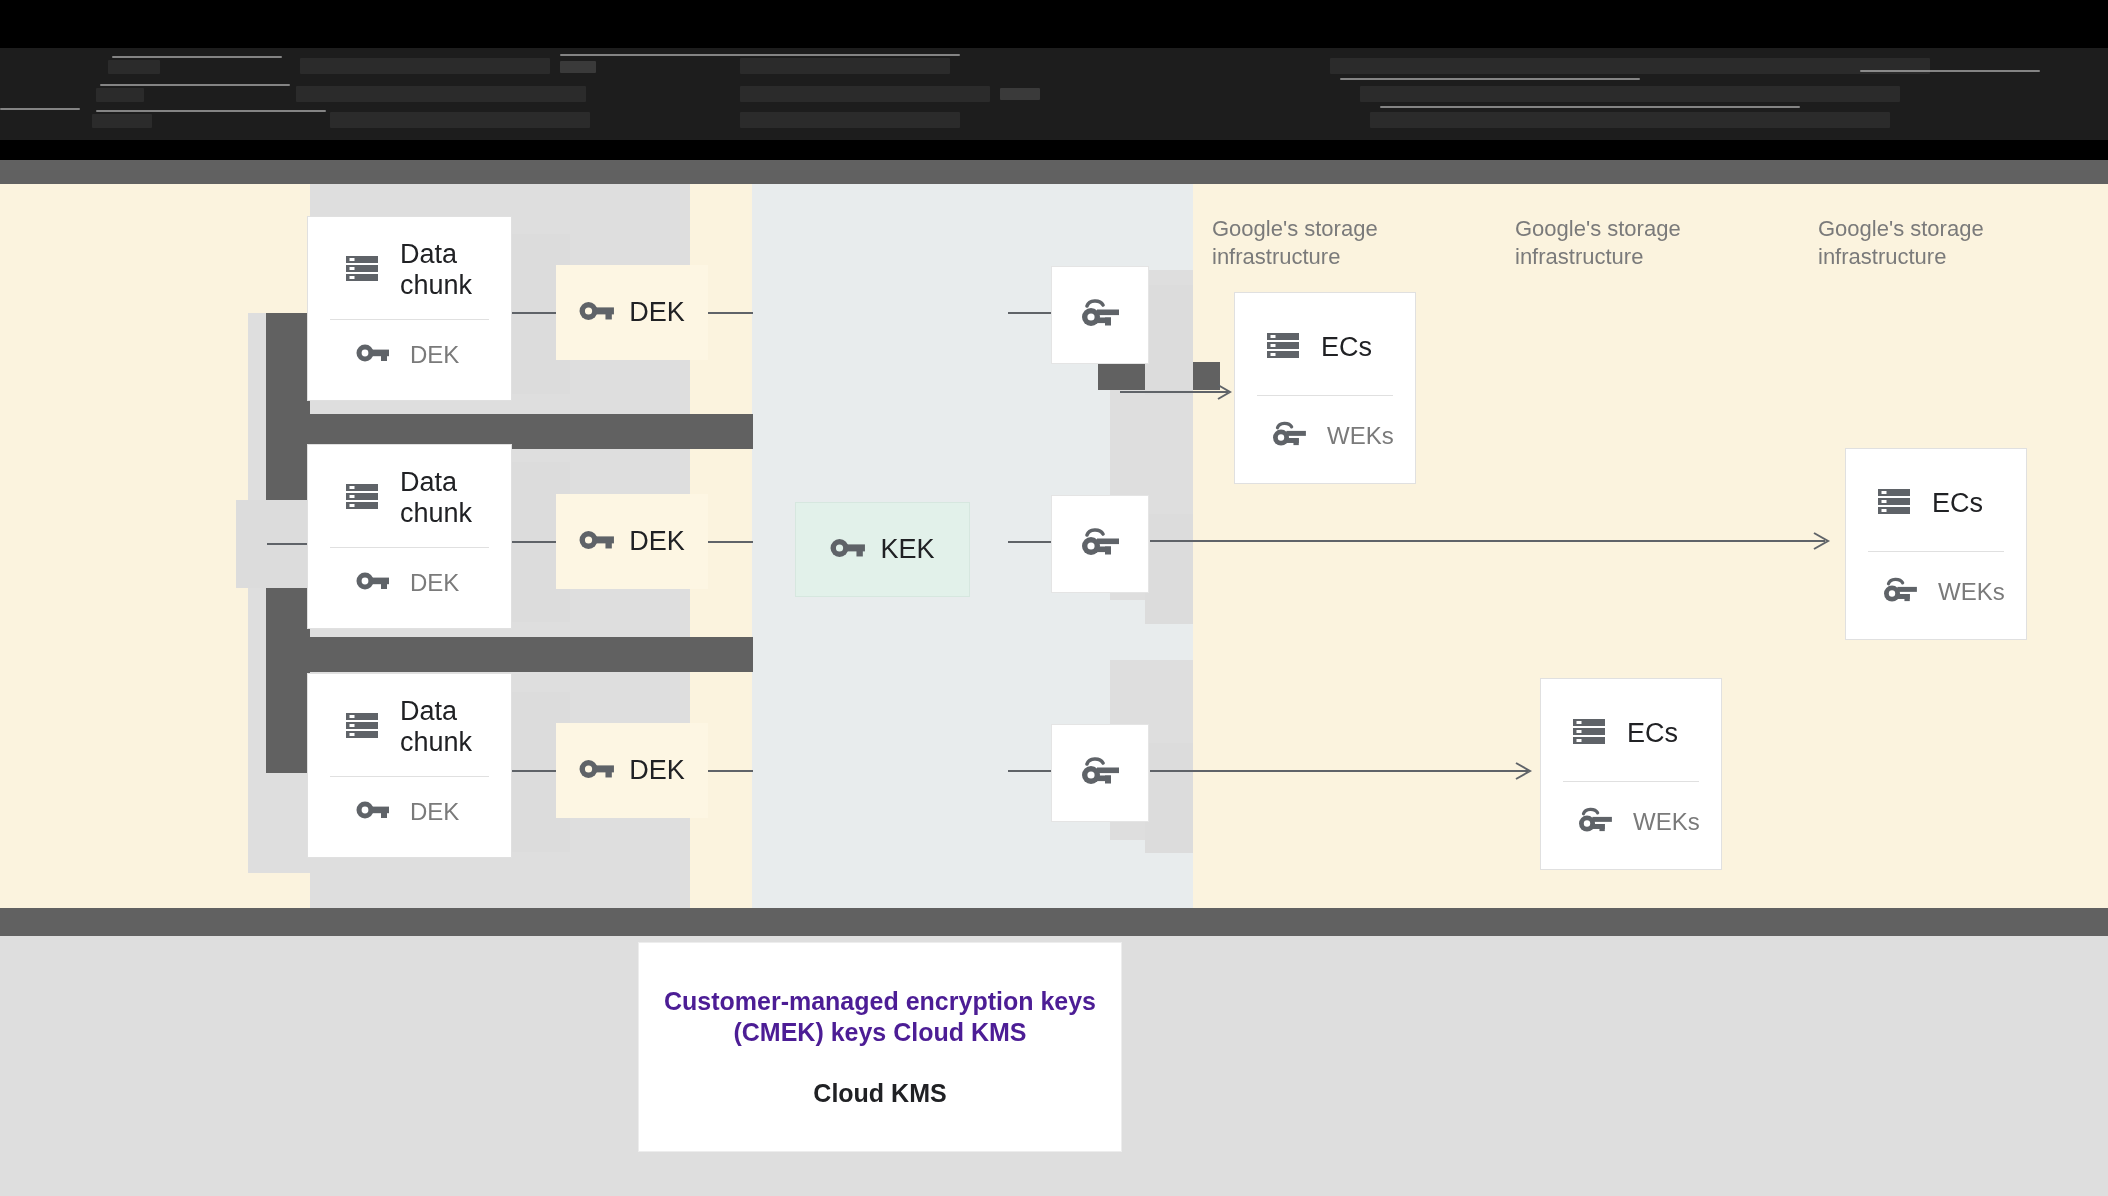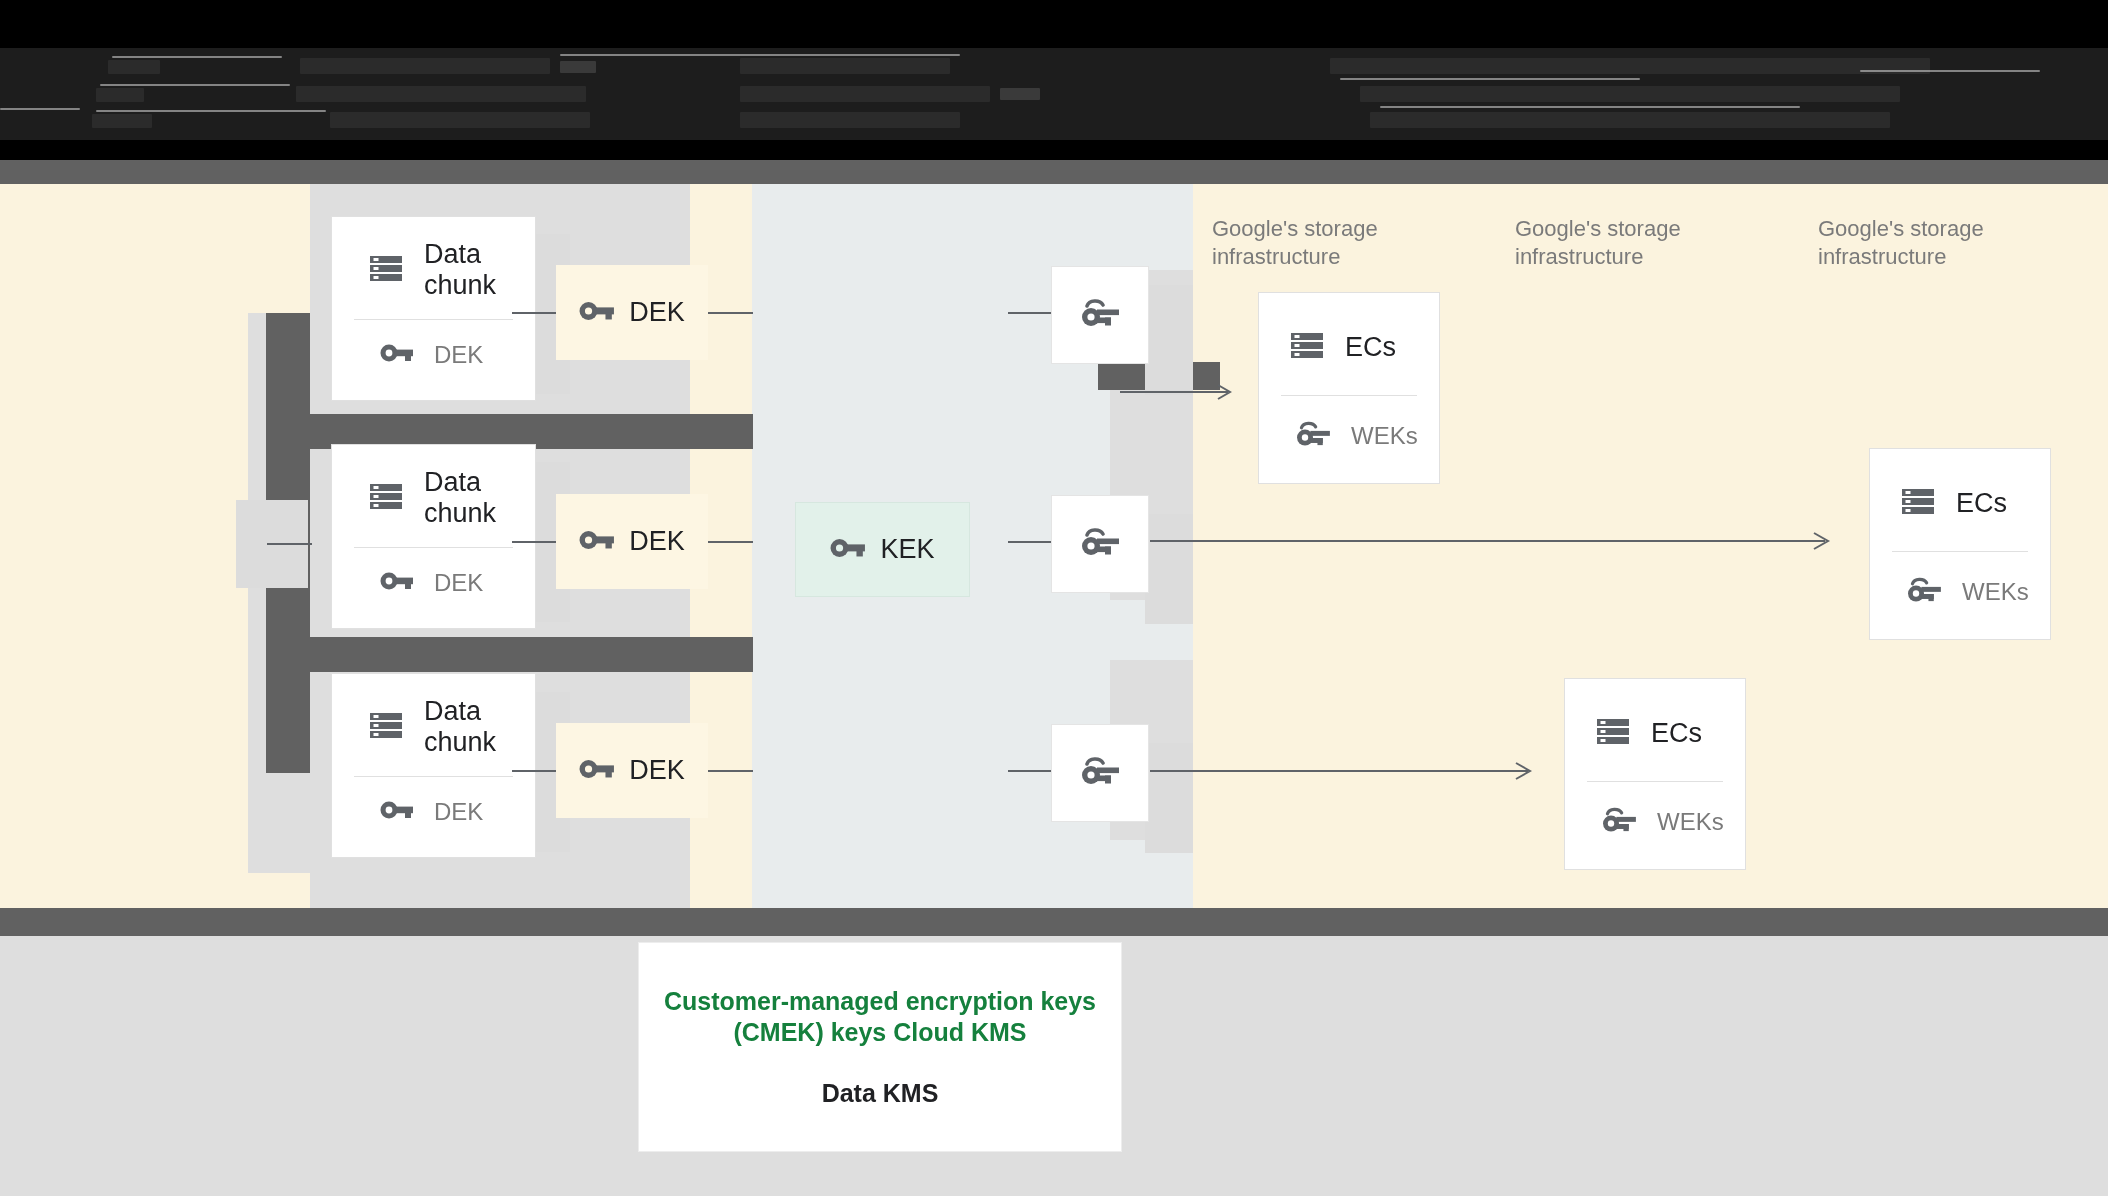--- a/index.html
+++ b/index.html
@@ -20,21 +20,21 @@
   .graycol-a{left:248px;top:184px;width:504px;height:724px;background:#DEDEDE;}
   .graycol-b{left:1110px;top:184px;width:83px;height:724px;background:#DEDEDE;}
   .bot-sep{left:0;top:908px;width:2108px;height:28px;background:#616161;}
   .bot-gray{left:0;top:936px;width:2108px;height:260px;background:#DEDEDE;}
 
   
   .cream-patch{background:#FBF3DE;position:absolute;}
   .bg-patch{position:absolute;}
 
   
-  .card{position:absolute;background:#fff;border:1px solid #E0E0E0;box-sizing:border-box;margin-left:24px;}
+  .card{position:absolute;background:#fff;border:1px solid #E0E0E0;box-sizing:border-box;}
   .card .row{display:flex;align-items:center;}
   .card .divider{height:1px;background:#E0E0E0;margin:0 22px;}
 
   .lbl-dark{color:#202124;font-size:27px;line-height:31px;}
   .lbl-gray{color:#7a7a7a;font-size:24px;}
   .lbl-infra{position:absolute;color:#7a7a7a;font-size:22px;line-height:28px;width:260px;}
 
   
   .shadow{position:absolute;background:#DCDCDC;}
 
@@ -50,21 +50,21 @@
   
   .mask{position:absolute;background:#616161;}
 
   
   .wire{position:absolute;background:#5f6368;height:2px;}
   svg.arrow{position:absolute;overflow:visible;}
 
   
   .caption{position:absolute;background:#fff;border:1px solid #EDEDED;box-sizing:border-box;
            display:flex;flex-direction:column;align-items:center;justify-content:center;text-align:center;}
-  .cap-b{font-weight:bold;color:#15803d;font-size:25px;line-height:31px;}
+  .cap-b{font-weight:bold;color:#4c1d95;font-size:25px;line-height:31px;}
   .cap-n{color:#202124;font-size:25px;line-height:31px;}
   .cap-gap{height:30px;}
 
   .ic{display:block;}
 </style>
 </head>
 <body>
 
 <div id="stage">
 
@@ -421,16 +421,16 @@
         </svg>
       </span>
       <span class="lbl-gray">WEKs</span>
     </div>
   </div>
 
   <div class="caption" style="left:638px;top:942px;width:484px;height:210px;">
     <div class="cap-b">Customer-managed encryption keys</div>
     <div class="cap-b">(CMEK) keys Cloud KMS</div>
     <div class="cap-gap"></div>
-    <div class="cap-n" style="font-weight:bold;">Data KMS</div>
+    <div class="cap-n" style="font-weight:bold;">Cloud KMS</div>
   </div>
 
 </div>
 
 </body></html>

